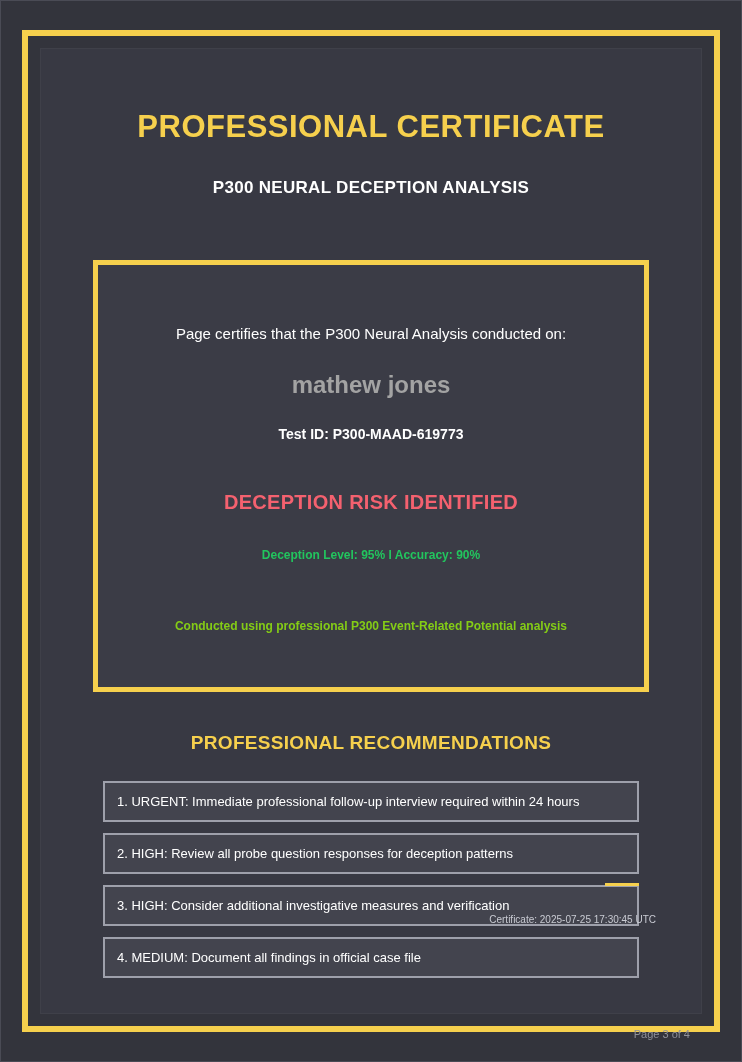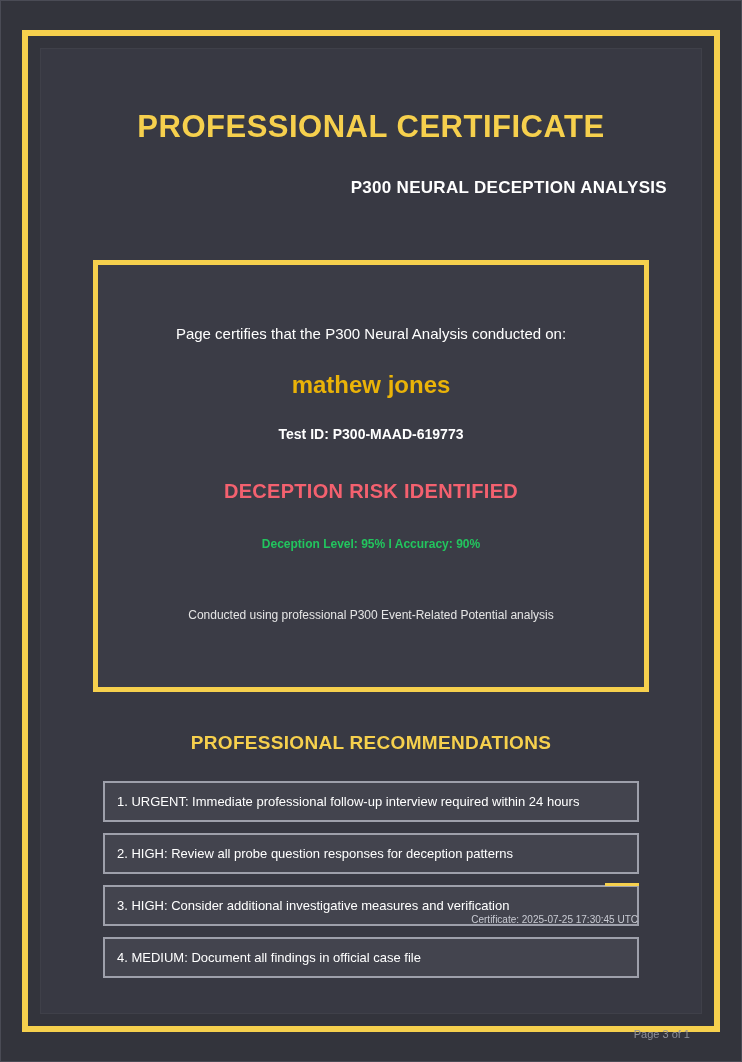--- a/index.html
+++ b/index.html
@@ -50,21 +50,21 @@
   }
   .cert-title {
     text-align: center;
     color: #f6d04d;
     font-size: 31px;
     font-weight: bold;
     letter-spacing: 0.5px;
     margin-top: 32px;
   }
   .cert-subtitle {
-    text-align: right;
+    text-align: center;
     color: #ffffff;
     font-size: 17px;
     font-weight: bold;
     margin-top: 33px;
     letter-spacing: 0.3px;
   }
   
   .detail-box {
     margin: 62px 18px 0 18px;
     border: 5px solid #f6d04d;
@@ -73,53 +73,53 @@
     height: 432px;
   }
   .certifies {
     text-align: center;
     color: #ffffff;
     font-size: 15px;
     margin-top: 14px;
   }
   .subject-name {
     text-align: center;
-    color: #eab308;
+    color: #a3a3a3;
     font-size: 24px;
     font-weight: bold;
     margin-top: 29px;
   }
   .meta-line {
     text-align: center;
     color: #ffffff;
     font-size: 14px;
     font-weight: bold;
     margin-top: 27px;
   }
   .meta-line.second { }
   .risk-banner {
     text-align: center;
     color: #f4616f;
     font-size: 20px;
     font-weight: bold;
-    margin-top: 38px;
+    margin-top: 49px;
     letter-spacing: 0.3px;
   }
   .levels {
     text-align: center;
     color: #22c55e;
     font-size: 12px;
     font-weight: bold;
     margin-top: 34px;
   }
   .method {
     text-align: center;
-    color: #e5e5e5;
+    color: #84cc16;
     font-size: 12px;
-    font-weight: normal;
+    font-weight: bold;
     margin-top: 57px;
   }
   .rec-title {
     text-align: center;
     color: #f6d04d;
     font-size: 19px;
     font-weight: bold;
     margin-top: 40px;
     letter-spacing: 0.3px;
   }
@@ -139,21 +139,21 @@
   .gold-tick {
     position: absolute;
     right: -2px;
     top: -4px;
     width: 34px;
     height: 3px;
     background: #f6d04d;
   }
   .cert-stamp {
     position: absolute;
-    right: 104px;
+    right: 86px;
     top: 914px;
     color: #c9cbd3;
     font-size: 10px;
     text-align: left;
   }
   .page-number {
     position: absolute;
     right: 52px;
     bottom: 22px;
     color: #8f9199;
@@ -192,14 +192,14 @@
             <span>3. HIGH: Consider additional investigative measures and verification</span>
           </div>
           <div class="rec-item">4. MEDIUM: Document all findings in official case file</div>
         </div>
 
       </div>
     </div>
   </div>
 
   <div class="cert-stamp">Certificate: 2025-07-25 17:30:45 UTC</div>
-  <div class="page-number">Page 3 of 1</div>
+  <div class="page-number">Page 3 of 4</div>
 </div>
 
 </body></html>

